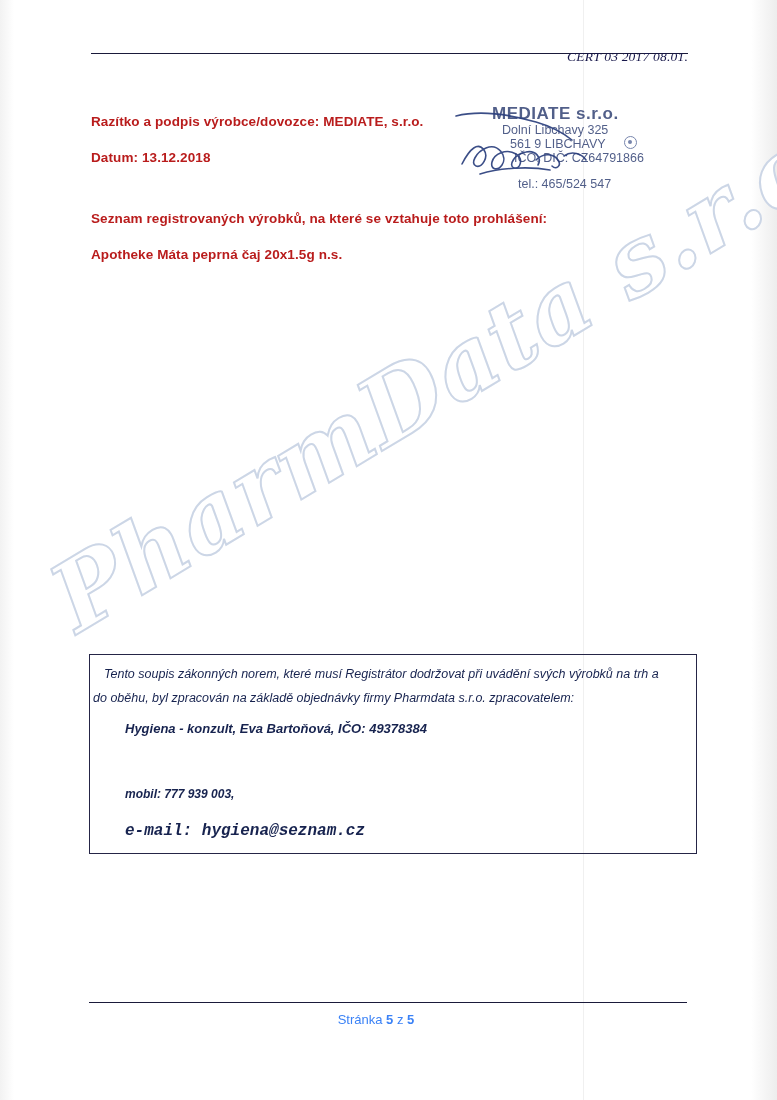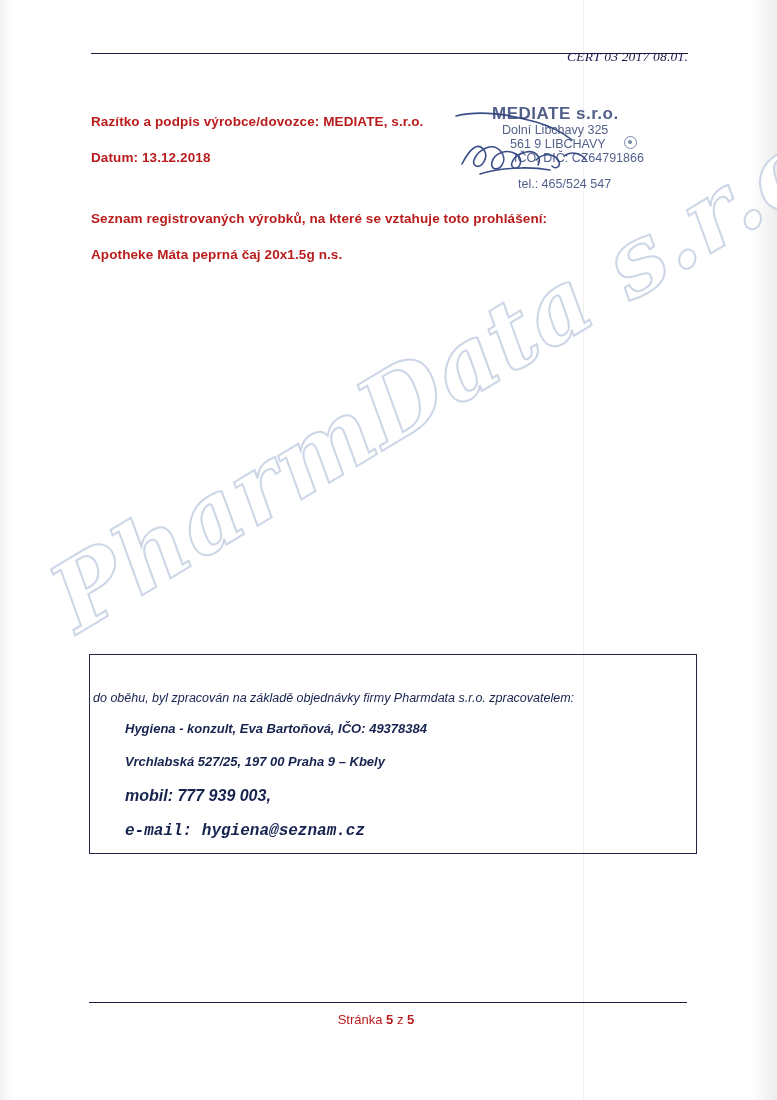--- a/index.html
+++ b/index.html
@@ -170,41 +170,41 @@
     font-family: "Liberation Sans", sans-serif;
     font-style: italic;
     font-size: 12.5px;
     color: #17234f;
     white-space: nowrap;
   }
   .n1 { left: 104px; top: 667px; }
   .n2 { left: 93px;  top: 691px; }
   .n3 { left: 125px; top: 721px; font-weight: 700; font-size: 13px; }
   .n4 { left: 125px; top: 754px; font-weight: 700; font-size: 13px; }
-  .n5 { left: 125px; top: 787px; font-weight: 700; font-size: 16px; }
+  .n5 { left: 125px; top: 787px; font-weight: 700; font-size: 12px; }
   .n6 { left: 125px; top: 822px; font-weight: 700; font-size: 16px; font-family: Liberation Mono, monospace; }
 
   
   .footer-rule {
     position: absolute;
     left: 89px;
     top: 1002px;
     width: 598px;
     height: 1px;
     background: #1a1a3a;
   }
   .footer-page {
     position: absolute;
     left: 0;
     top: 1012px;
     width: 752px;
     text-align: center;
     font-family: "Liberation Sans", sans-serif;
     font-size: 13px;
-    color: #b91c1c;
+    color: #3b82f6;
   }
   .footer-page b { font-weight: 700; }
 </style>
 </head>
 <body>
 
 <div id="page">
 
   <div class="scan-edge-left"></div>
   <div class="scan-edge-right"></div>
@@ -235,22 +235,22 @@
     <g fill="none" stroke="#2b3f7d" stroke-width="1.6" stroke-linecap="round">
       <path d="M6 8 C 30 2, 58 6, 86 14 C 100 18, 112 24, 122 32"></path>
       <path d="M12 56 C 20 40, 28 34, 34 42 C 39 49, 32 60, 26 58 C 20 56, 26 44, 36 40 C 48 35, 58 48, 52 57 C 48 63, 40 62, 42 54 C 44 46, 56 40, 66 46 C 74 51, 70 62, 64 60 C 58 58, 64 46, 76 44 C 86 42, 92 50, 88 57"></path>
       <path d="M86 52 C 94 44, 104 46, 108 52 C 112 58, 106 62, 102 58"></path>
       <path d="M30 66 C 50 60, 78 58, 100 62"></path>
       <path d="M114 48 C 122 42, 132 46, 136 52"></path>
     </g>
   </svg>
 
   <div class="note-box"></div>
+  <div class="note-line n1">Tento soupis zákonných norem, které musí Registrátor dodržovat při uvádění svých výrobků na trh a</div>
   <div class="note-line n2">do oběhu, byl zpracován na základě objednávky firmy Pharmdata s.r.o. zpracovatelem:</div>
   <div class="note-line n3">Hygiena - konzult, Eva Bartoňová, IČO:  49378384</div>
-  <div class="note-line n4">Vrchlabská 527/25, 197 00   Praha 9 – Kbely</div>
   <div class="note-line n5">mobil: 777 939 003,</div>
   <div class="note-line n6">e-mail: hygiena@seznam.cz</div>
 
   <div class="footer-rule"></div>
   <div class="footer-page"><span>Stránka </span><b>5</b><span> z </span><b>5</b></div>
 
 </div>
 
 </body></html>

